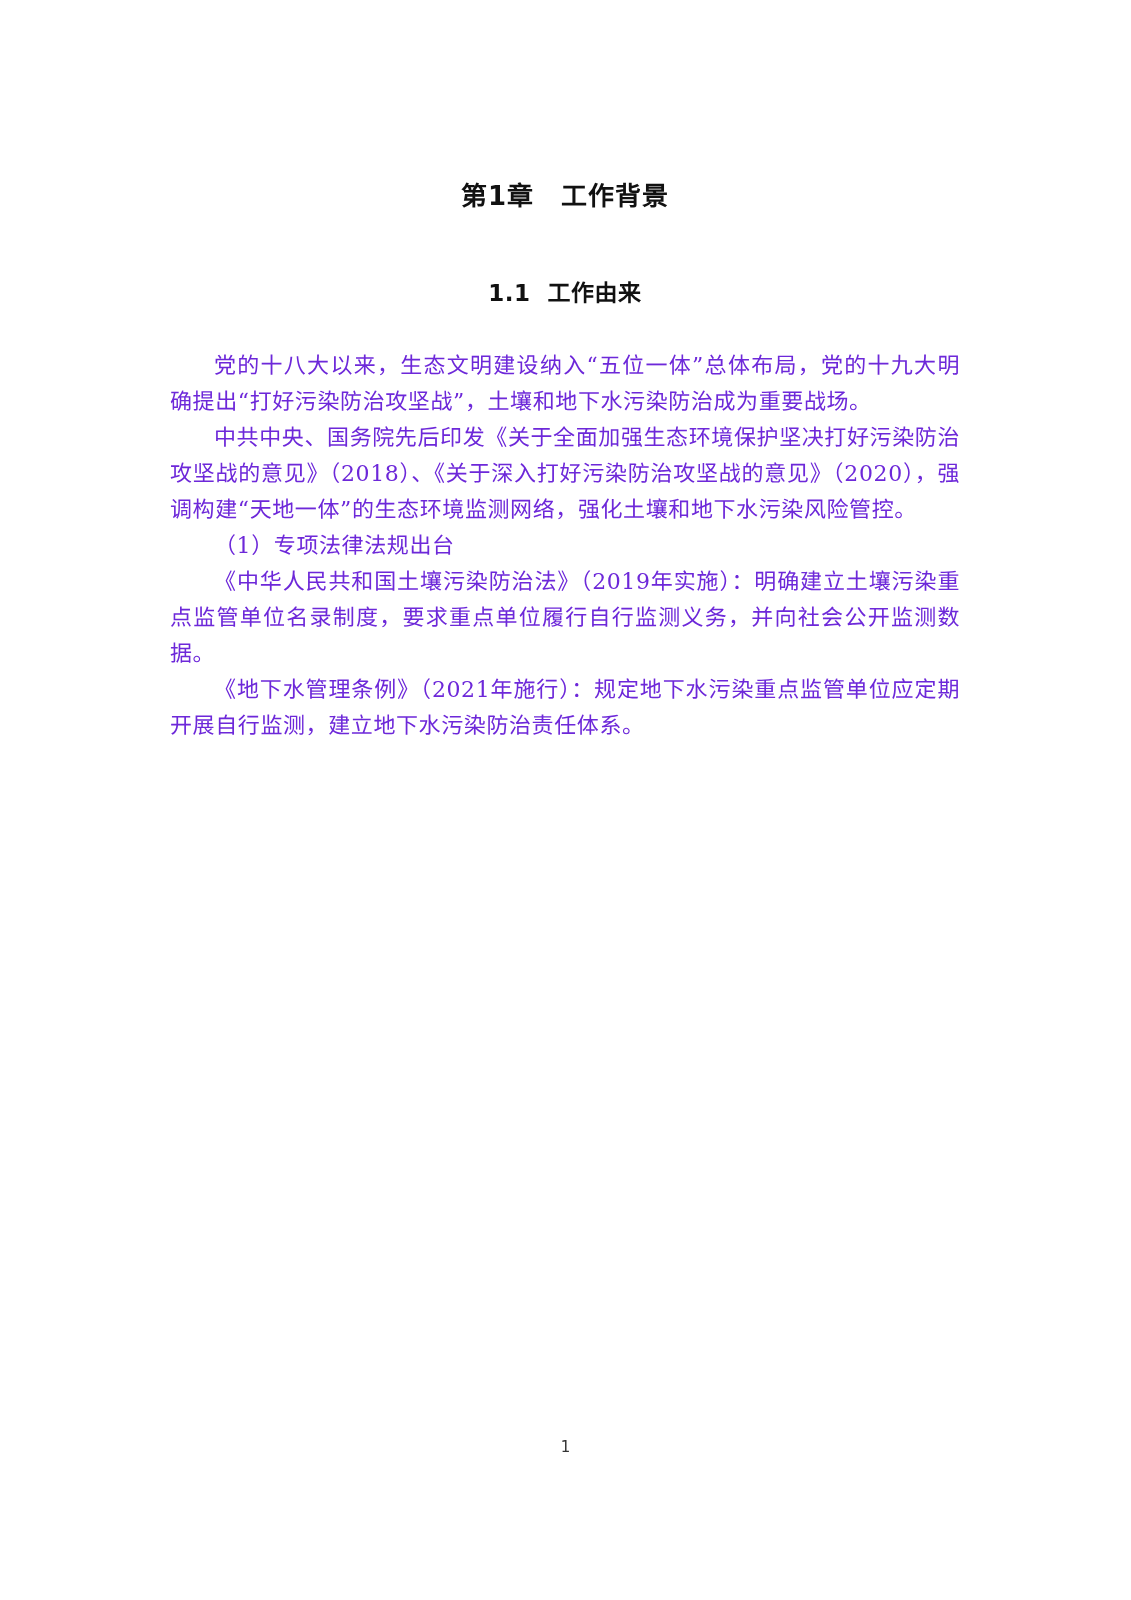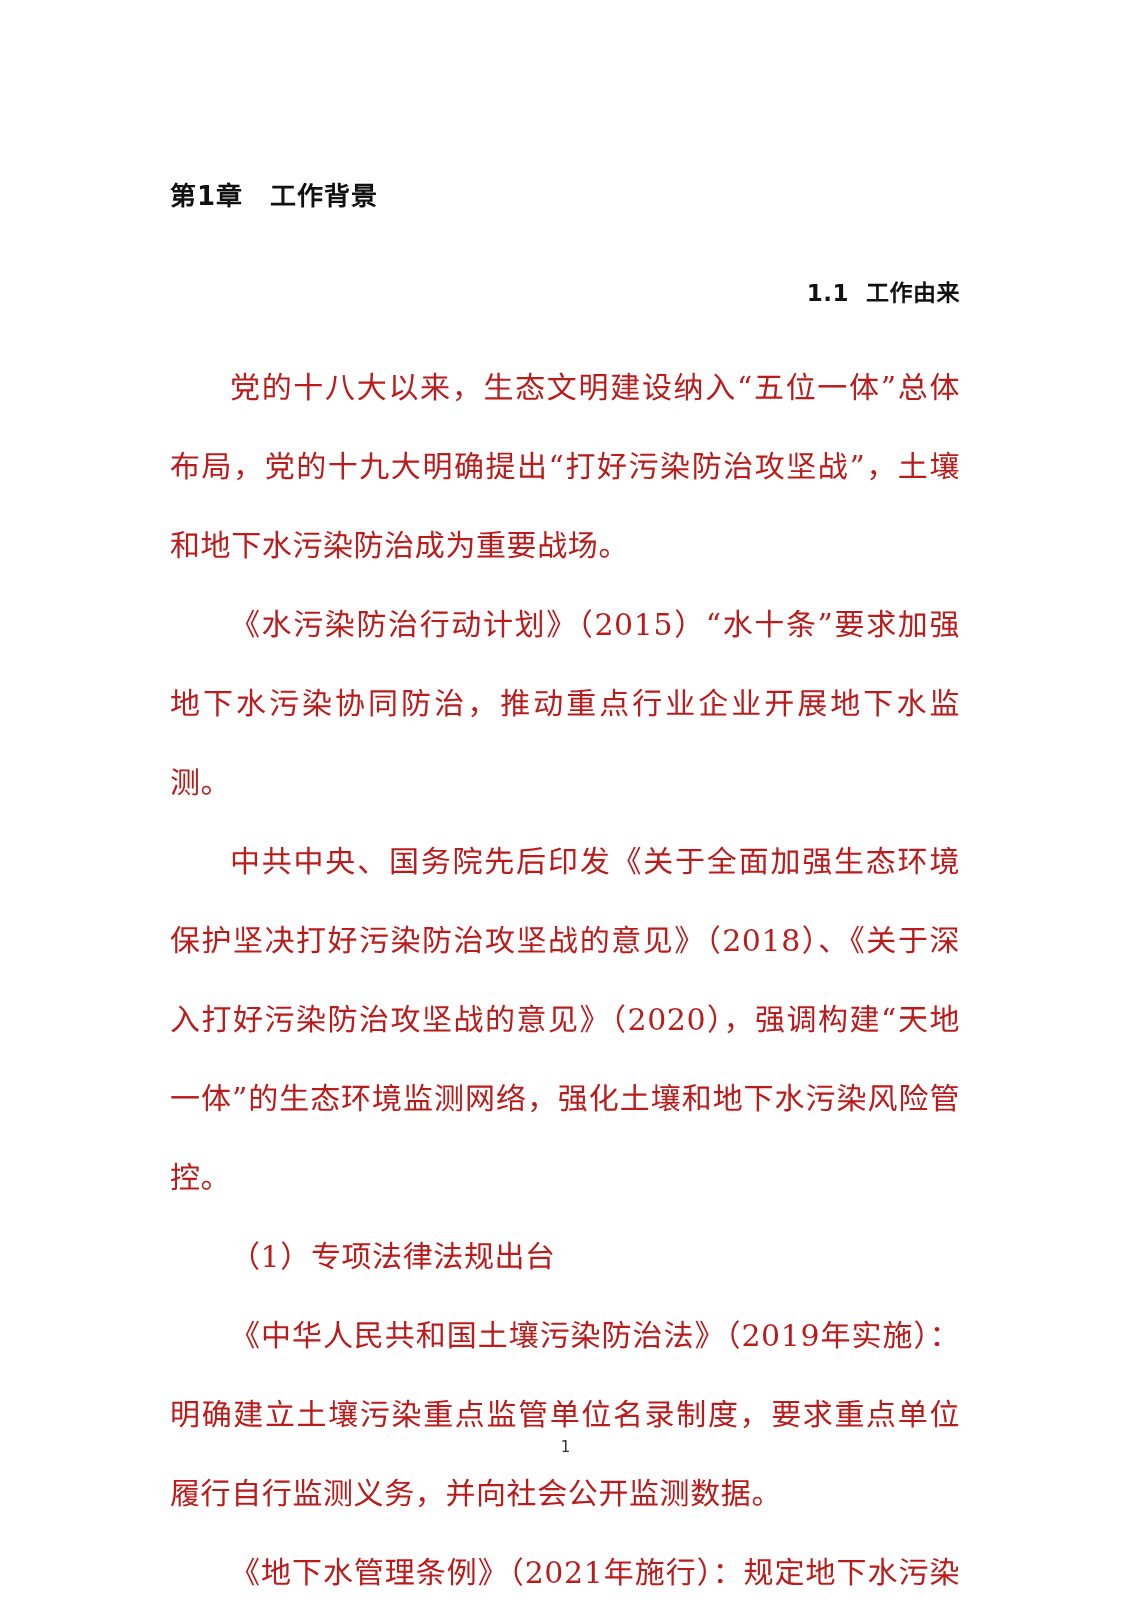--- a/index.html
+++ b/index.html
@@ -21,51 +21,51 @@
   }
   .content {
     position: absolute;
     left: 170px;
     top: 0;
     width: 790px;
   }
   .chapter-title {
     margin: 0;
     padding-top: 175px;
-    text-align: left;
+    text-align: center;
     font-family: "DejaVu Sans", "Liberation Sans", sans-serif;
     font-weight: bold;
     font-size: 26px;
     letter-spacing: 1px;
     color: #111;
     white-space: pre;
   }
   .section-title {
     margin: 0;
     padding-top: 62px;
-    text-align: right;
+    text-align: center;
     font-family: "DejaVu Sans", "Liberation Sans", sans-serif;
     font-weight: bold;
     font-size: 23px;
     color: #111;
     letter-spacing: 0.5px;
     white-space: pre;
   }
   .body-block {
     margin-top: 40px;
   }
   p.para {
     margin: 0 0 0 0;
     text-indent: 2em;
-    font-size: 30px;
-    line-height: 79px;
+    font-size: 22px;
+    line-height: 36px;
     text-align: justify;
     text-justify: inter-ideograph;
     letter-spacing: 0.6px;
-    color: #b91c1c;
+    color: #6d28d9;
   }
   p.para + p.para {
     margin-top: 0;
   }
   .page-number {
     position: absolute;
     left: 0;
     right: 0;
     top: 1438px;
     text-align: center;
@@ -79,21 +79,20 @@
 
 <div class="page">
   <div class="content">
 
     <h1 class="chapter-title">第1章　工作背景</h1>
 
     <h2 class="section-title">1.1  工作由来</h2>
 
     <div class="body-block">
       <p class="para">党的十八大以来，生态文明建设纳入“五位一体”总体布局，党的十九大明确提出“打好污染防治攻坚战”，土壤和地下水污染防治成为重要战场。</p>
-      <p class="para">《水污染防治行动计划》（2015）“水十条”要求加强地下水污染协同防治，推动重点行业企业开展地下水监测。</p>
       <p class="para">中共中央、国务院先后印发《关于全面加强生态环境保护坚决打好污染防治攻坚战的意见》（2018）、《关于深入打好污染防治攻坚战的意见》（2020），强调构建“天地一体”的生态环境监测网络，强化土壤和地下水污染风险管控。</p>
       <p class="para">（1）专项法律法规出台</p>
       <p class="para">《中华人民共和国土壤污染防治法》（2019年实施）：明确建立土壤污染重点监管单位名录制度，要求重点单位履行自行监测义务，并向社会公开监测数据。</p>
       <p class="para">《地下水管理条例》（2021年施行）：规定地下水污染重点监管单位应定期开展自行监测，建立地下水污染防治责任体系。</p>
     </div>
 
   </div>
 
   <div class="page-number">1</div>
 </div>

